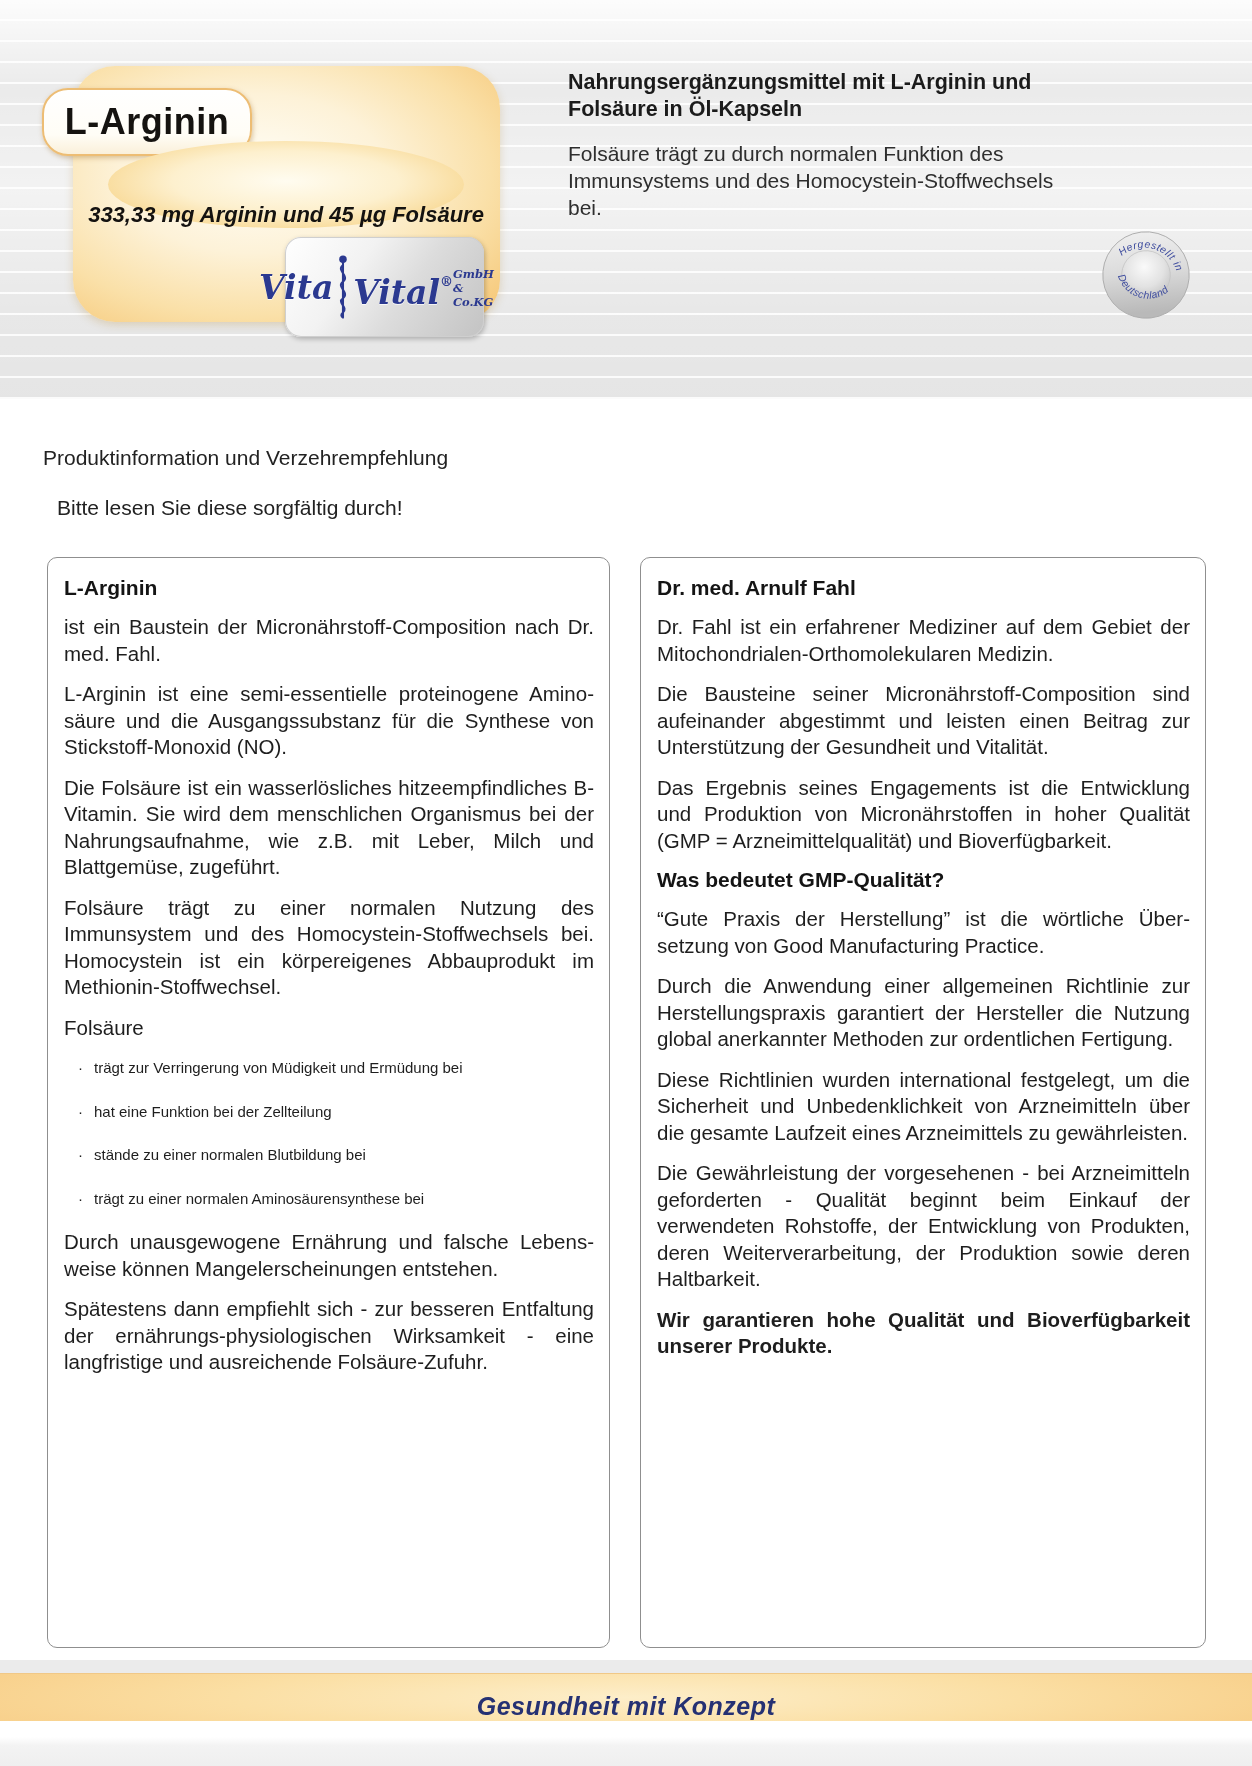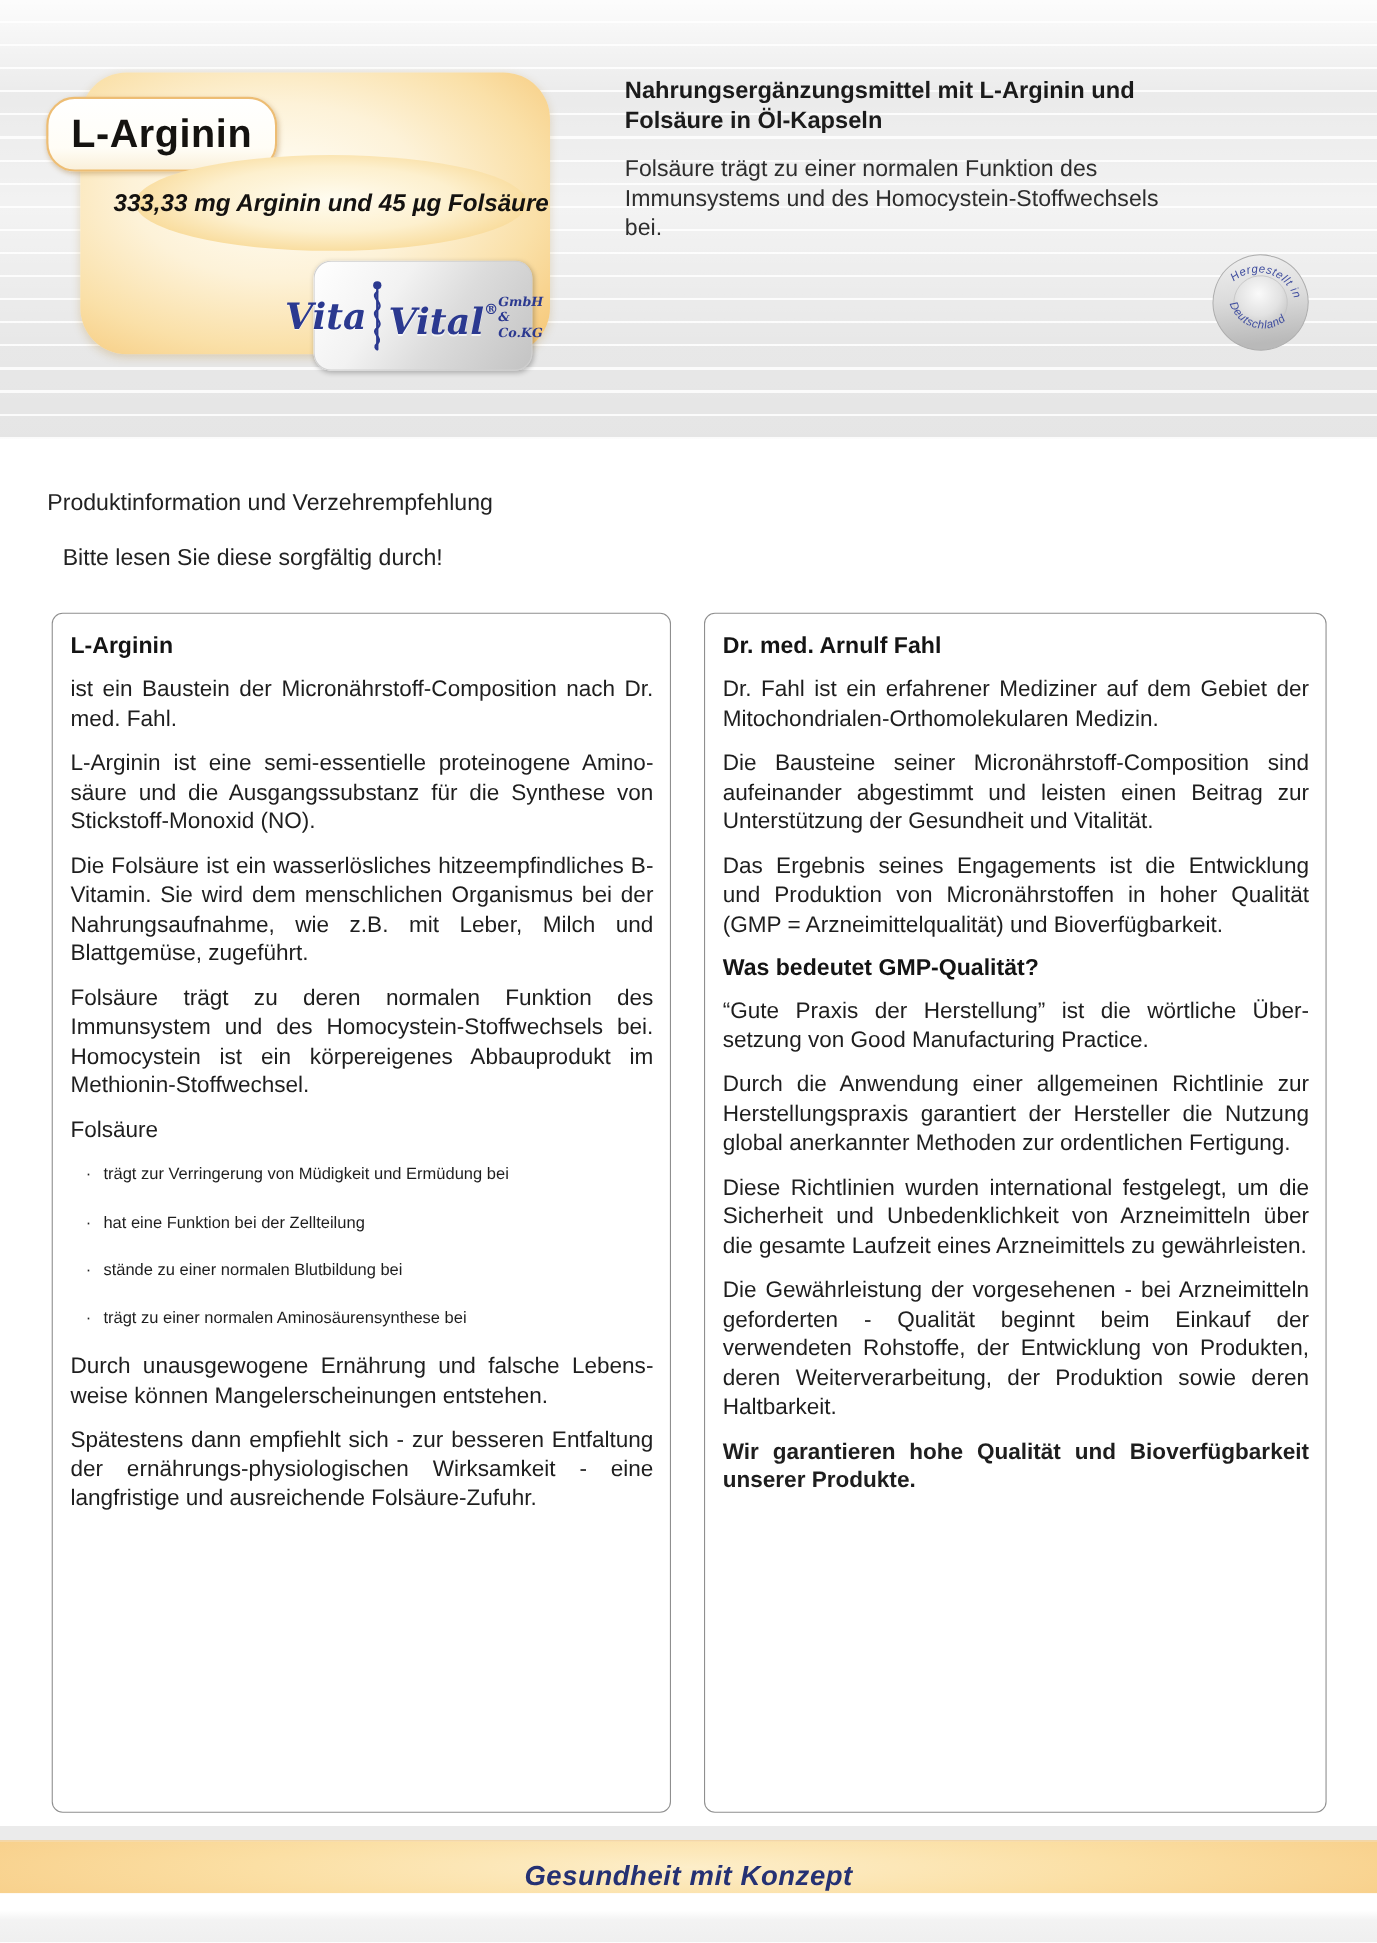--- a/index.html
+++ b/index.html
@@ -35,24 +35,24 @@
     background:linear-gradient(180deg,#ffffff 0%,#fffdf6 70%,#faf0da 100%);
     border:2px solid #edbd74;
     border-radius:26px;
     box-shadow:1px 2px 5px rgba(150,100,30,.35);
     display:flex;align-items:center;justify-content:center;
   }
   .product-pill .name{
     font-size:36px;font-weight:bold;color:#151310;letter-spacing:.5px;
   }
   .dose-ellipse{
-    position:absolute;left:123px;top:141px;width:356px;height:87px;
+    position:absolute;left:108px;top:141px;width:356px;height:87px;
     border-radius:50%;
     background:radial-gradient(ellipse at 50% 46%, #fffcf0 0%, #fdf0ce 45%, #f9dd9f 72%, #f5c36f 100%);
-    display:flex;align-items:center;justify-content:center;
+    display:flex;align-items:flex-end;justify-content:center;
   }
   .dose-ellipse .dose{
     font-size:22px;font-weight:bold;font-style:italic;color:#141210;white-space:nowrap;
   }
 
   
   .logo{
     position:absolute;left:285px;top:237px;width:199px;height:100px;
     border-radius:16px;
     background:linear-gradient(125deg,#ffffff 0%,#f2f2f2 35%,#dcdcdc 60%,#c3c3c3 100%);
@@ -175,21 +175,21 @@
           <span class="vital-row">
             <span class="logo-word">Vital</span>
             <span class="reg-mark">®</span>
           </span>
           <span class="company-suffix">GmbH &amp; Co.KG</span>
         </span>
       </div>
     </div>
 
     <div class="right-head">Nahrungsergänzungsmittel mit L-Arginin und Folsäure in Öl-Kapseln</div>
-    <div class="right-sub">Folsäure trägt zu einer normalen Funktion des Immunsystems und des Homocystein-Stoffwechsels bei.</div>
+    <div class="right-sub">Folsäure trägt zu durch normalen Funktion des Immunsystems und des Homocystein-Stoffwechsels bei.</div>
 
     <svg class="badge" viewBox="0 0 100 100" aria-hidden="false">
       <defs>
         <linearGradient id="ringGrad" x1="0" y1="0" x2="0.4" y2="1">
           <stop offset="0" stop-color="#f4f4f4"></stop>
           <stop offset="0.55" stop-color="#dcdcdc"></stop>
           <stop offset="1" stop-color="#b9b9b9"></stop>
         </linearGradient>
         <radialGradient id="sphereGrad" cx="0.42" cy="0.35" r="0.75">
           <stop offset="0" stop-color="#fafafa"></stop>
@@ -213,21 +213,21 @@
   </div>
 
   <div class="intro-1">Produktinformation und Verzehrempfehlung</div>
   <div class="intro-2">Bitte lesen Sie diese sorgfältig durch!</div>
 
   <div class="info-box box-left">
     <div class="box-title">L-Arginin</div>
     <p>ist ein Baustein der Micronährstoff-Composition nach Dr. med. Fahl.</p>
     <p>L-Arginin ist eine semi-essentielle proteinogene Amino­säure und die Ausgangssubstanz für die Synthese von Stickstoff-Monoxid (NO).</p>
     <p>Die Folsäure ist ein wasserlösliches hitzeempfindliches B-Vitamin. Sie wird dem menschlichen Organismus bei der Nahrungsaufnahme, wie z.B. mit Leber, Milch und Blattgemüse, zugeführt.</p>
-    <p>Folsäure trägt zu deren normalen Funktion des Immunsystem und des Homocystein-Stoffwechsels bei. Homocystein ist ein körpereigenes Abbauprodukt im Methionin-Stoffwechsel.</p>
+    <p>Folsäure trägt zu einer normalen Nutzung des Immunsystem und des Homocystein-Stoffwechsels bei. Homocystein ist ein körpereigenes Abbauprodukt im Methionin-Stoffwechsel.</p>
     <p class="no-justify">Folsäure</p>
     <ul class="dash-list">
       <li>trägt zur Verringerung von Müdigkeit und Ermüdung bei</li>
       <li>hat eine Funktion bei der Zellteilung</li>
       <li>stände zu einer normalen Blutbildung bei</li>
       <li>trägt zu einer normalen Aminosäurensynthese bei</li>
     </ul>
     <p>Durch unausgewogene Ernährung und falsche Lebens­weise können Mangelerscheinungen entstehen.</p>
     <p>Spätestens dann empfiehlt sich - zur besseren Entfaltung der ernährungs-physiologischen Wirksamkeit - eine langfristige und ausreichende Folsäure-Zufuhr.</p>
   </div>

